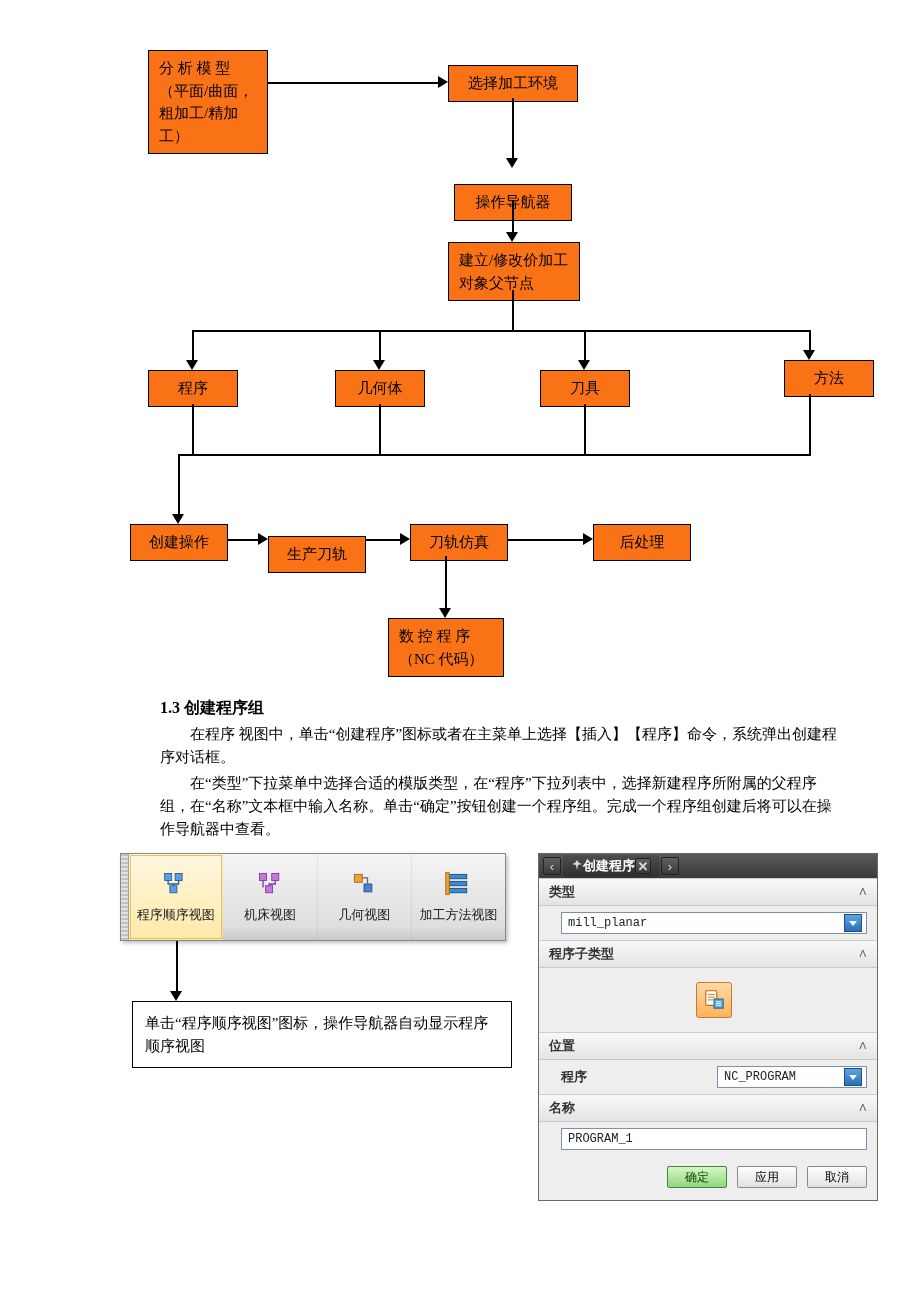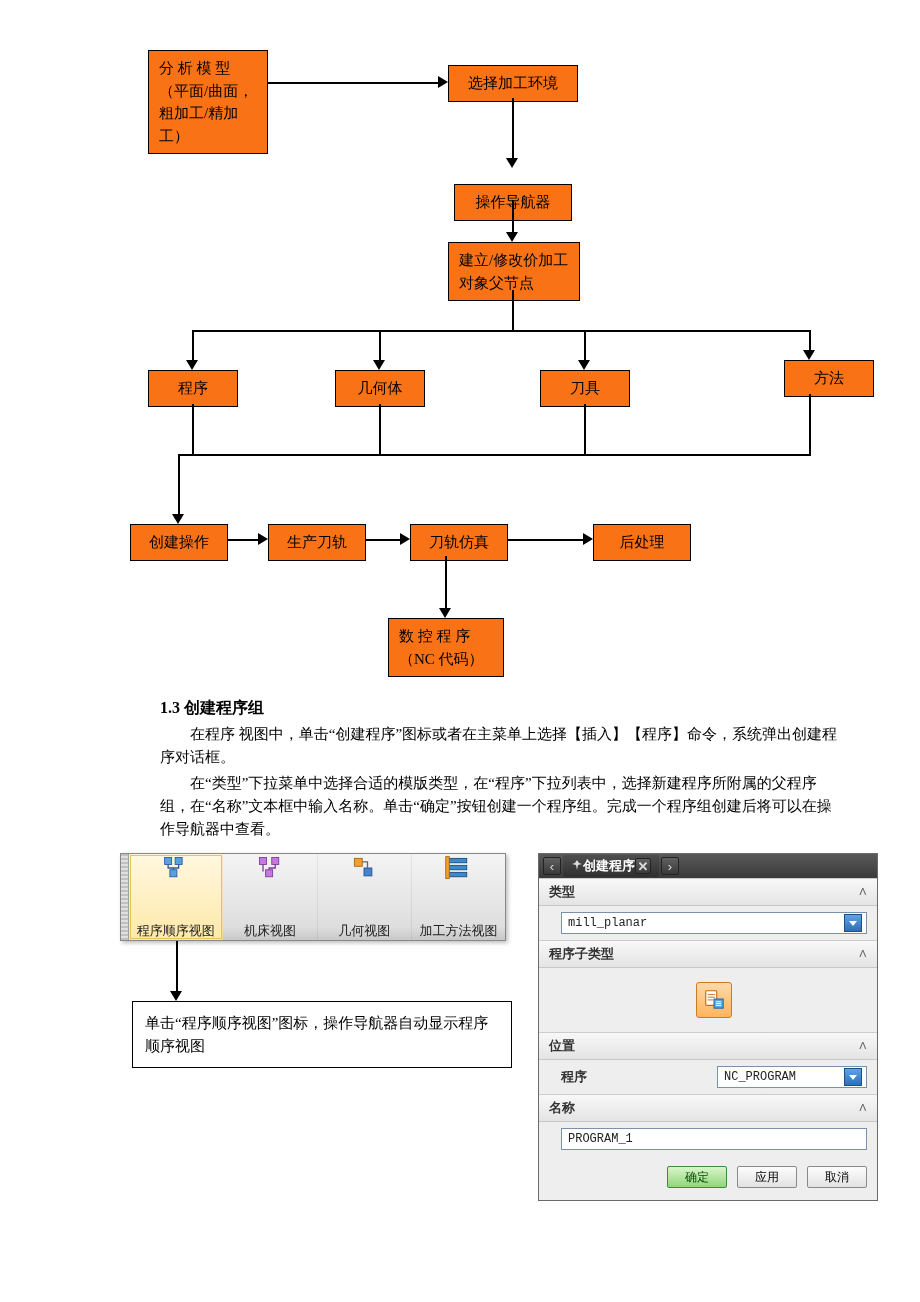--- a/index.html
+++ b/index.html
@@ -72,21 +72,21 @@
     height: 100%;
     background: repeating-linear-gradient(0deg,#c0c0c0 0 2px, #e0e0e0 2px 4px);
     border-right: 1px solid #a0a0a0;
   }
   .toolbar-body { flex: 1; display: flex; }
   .toolbtn {
     flex: 1;
     display: flex;
     flex-direction: column;
     align-items: center;
-    justify-content: space-between;
+    justify-content: center;
     gap: 4px;
     font-size: 13px;
     color: #222;
     border-right: 1px solid rgba(0,0,0,0.06);
   }
   .toolbtn:last-child { border-right: none; }
   .toolbtn svg { width: 28px; height: 28px; }
   .toolbtn.sel { background: linear-gradient(#fff7e0,#ffe9a8); outline: 1px solid #e5c45a; outline-offset: -2px; }
 
   .callout-line { position: absolute; background:#000; }
@@ -219,21 +219,21 @@
     <div class="box center" style="left:454px; top:164px; width:118px;"><span>操作导航器</span></div>
 
     <div class="box" style="left:448px; top:222px; width:132px;"><span>建立/修改价加工对象父节点</span></div>
 
     <div class="box center" style="left:148px; top:350px; width:90px;"><span>程序</span></div>
     <div class="box center" style="left:335px; top:350px; width:90px;"><span>几何体</span></div>
     <div class="box center" style="left:540px; top:350px; width:90px;"><span>刀具</span></div>
     <div class="box center" style="left:784px; top:340px; width:90px;"><span>方法</span></div>
 
     <div class="box center" style="left:130px; top:504px; width:98px;"><span>创建操作</span></div>
-    <div class="box center" style="left:268px; top:504px; width:98px;"><span>生产刀轨</span></div>
+    <div class="box center" style="left:268px; top:516px; width:98px;"><span>生产刀轨</span></div>
     <div class="box center" style="left:410px; top:504px; width:98px;"><span>刀轨仿真</span></div>
     <div class="box center" style="left:593px; top:504px; width:98px;"><span>后处理</span></div>
 
     <div class="box" style="left:388px; top:598px; width:116px;"><span>数 控 程 序（NC 代码）</span></div>
 
     <div class="line" style="left:268px; top:62px; width:170px; height:1.5px;"></div>
     <div class="arrow-right" style="left:438px; top:56px;"></div>
 
     <div class="line" style="left:512px; top:78px; width:1.5px; height:60px;"></div>
     <div class="arrow-down" style="left:506px; top:138px;"></div>

